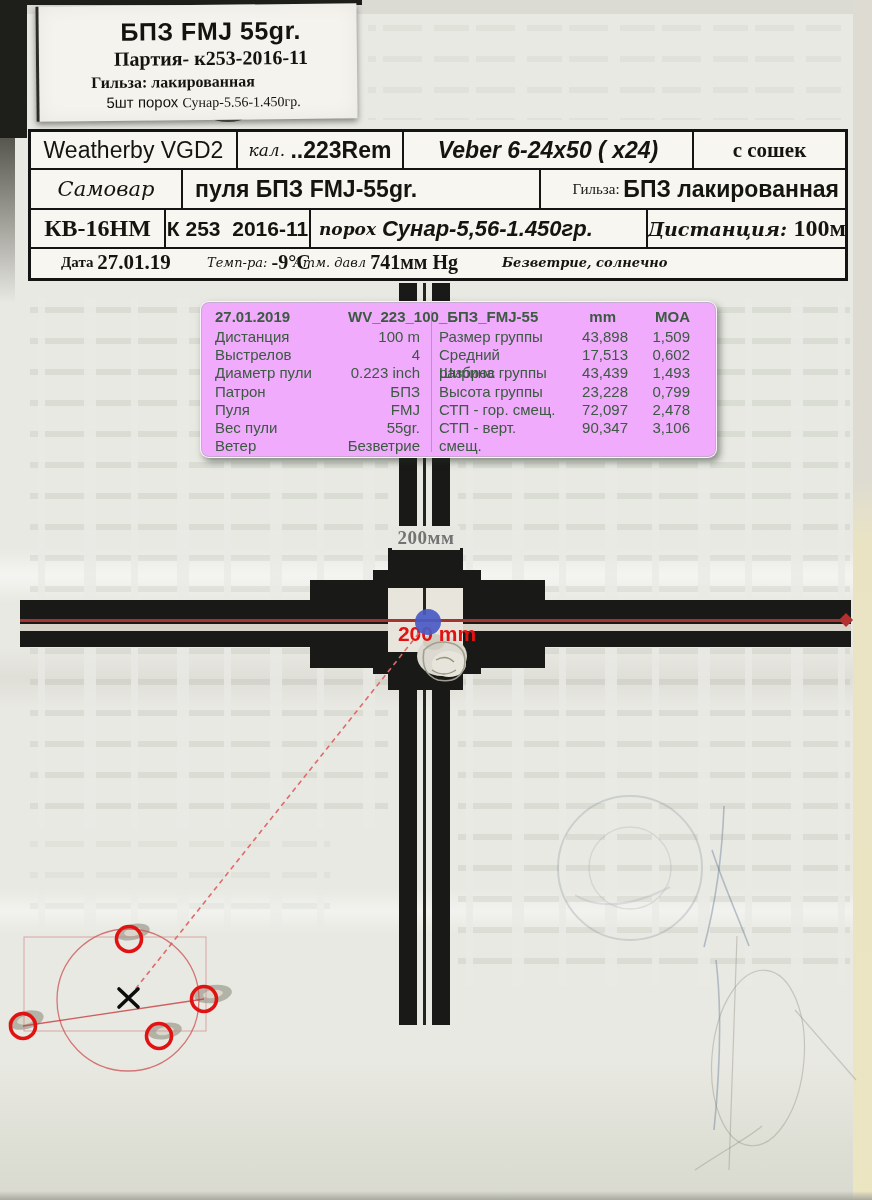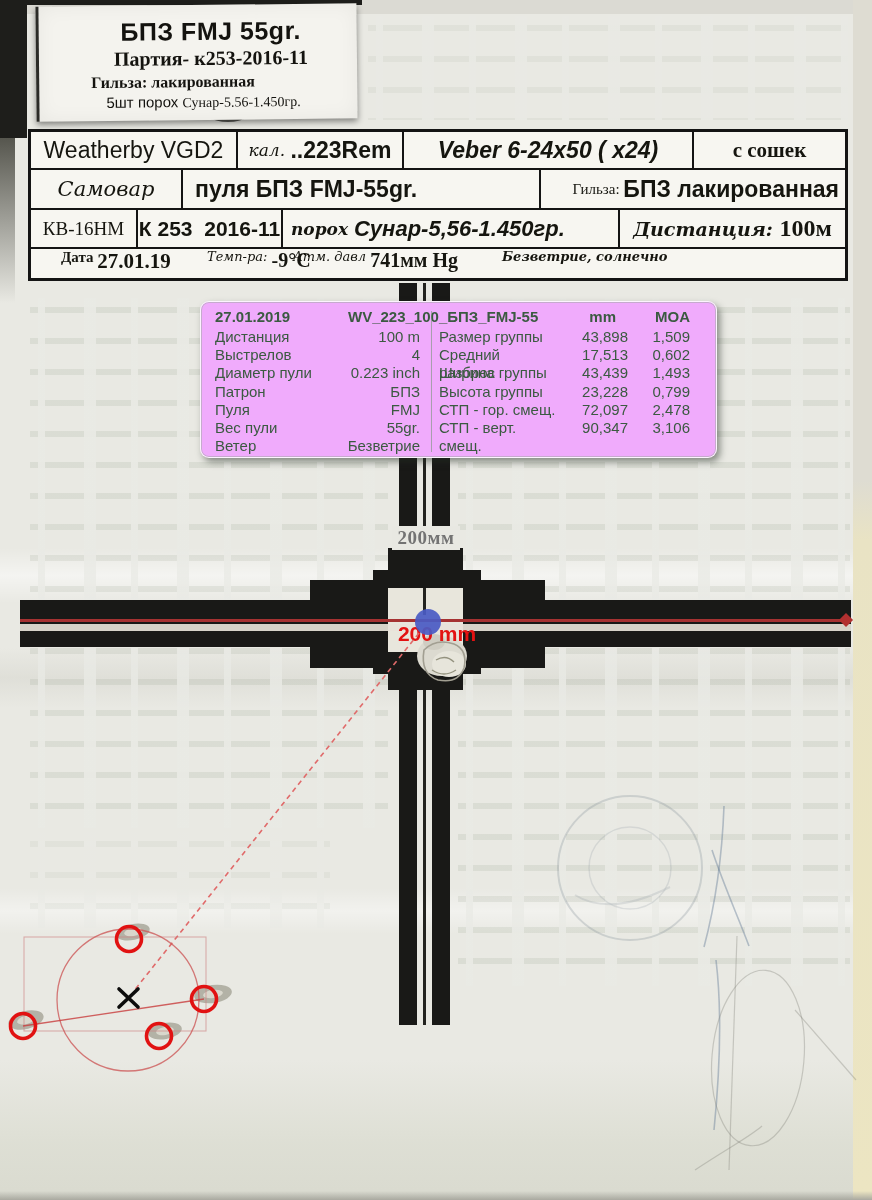--- a/index.html
+++ b/index.html
@@ -67,25 +67,25 @@
   .serif{font-family:"Liberation Serif",serif;}
   .script{font-family:"DejaVu Serif",serif;font-style:italic;}
   .r1{height:38px;}.r2{height:40px;}.r3{height:39px;}.r4{height:27px;position:relative;}
   .c-rifle{width:207px;font-size:23px;}
   .c-cal{width:166px;}
   .c-scope{width:290px;font-weight:bold;font-style:italic;font-size:23px;}
   .c-rest{width:151px;font-family:"Liberation Serif",serif;font-weight:bold;font-size:21px;}
   .c-shooter{width:152px;font-size:21px;}
   .c-bullet{width:358px;font-weight:bold;font-size:23px;justify-content:flex-start;padding-left:12px;}
   .c-case{flex:1;justify-content:flex-end;padding-right:6px;}
-  .c-code{width:107px;font-family:"Liberation Serif",serif;font-weight:normal;font-size:19px;}
+  .c-code{width:135px;font-family:"Liberation Serif",serif;font-weight:bold;font-size:24px;}
   .c-lot{width:145px;font-weight:bold;font-size:21px;}
   .c-powder{width:337px;justify-content:flex-start;padding-left:8px;}
   .c-dist{flex:1;}
-  .r4 .f{position:absolute;top:0;height:27px;display:flex;white-space:pre;}
+  .r4 .f{position:absolute;top:0;height:27px;display:flex;align-items:center;white-space:pre;}
 
   
   .stats{position:absolute;left:200px;top:301px;width:517px;height:157px;background:#f0abfc;
      border-radius:9px;border:1px solid rgba(255,255,255,.85);box-sizing:border-box;
      box-shadow:3px 4px 7px rgba(35,45,35,.5), inset 0 0 0 1px rgba(120,170,120,.35);
      color:#3b5a41;font-size:15px;}
   .stats .hd{position:absolute;top:6px;font-weight:bold;}
   .stats .hd.date{left:14px;}
   .stats .hd.title{left:147px;}
   .stats .hd.mm{left:350px;width:65px;text-align:right;}

